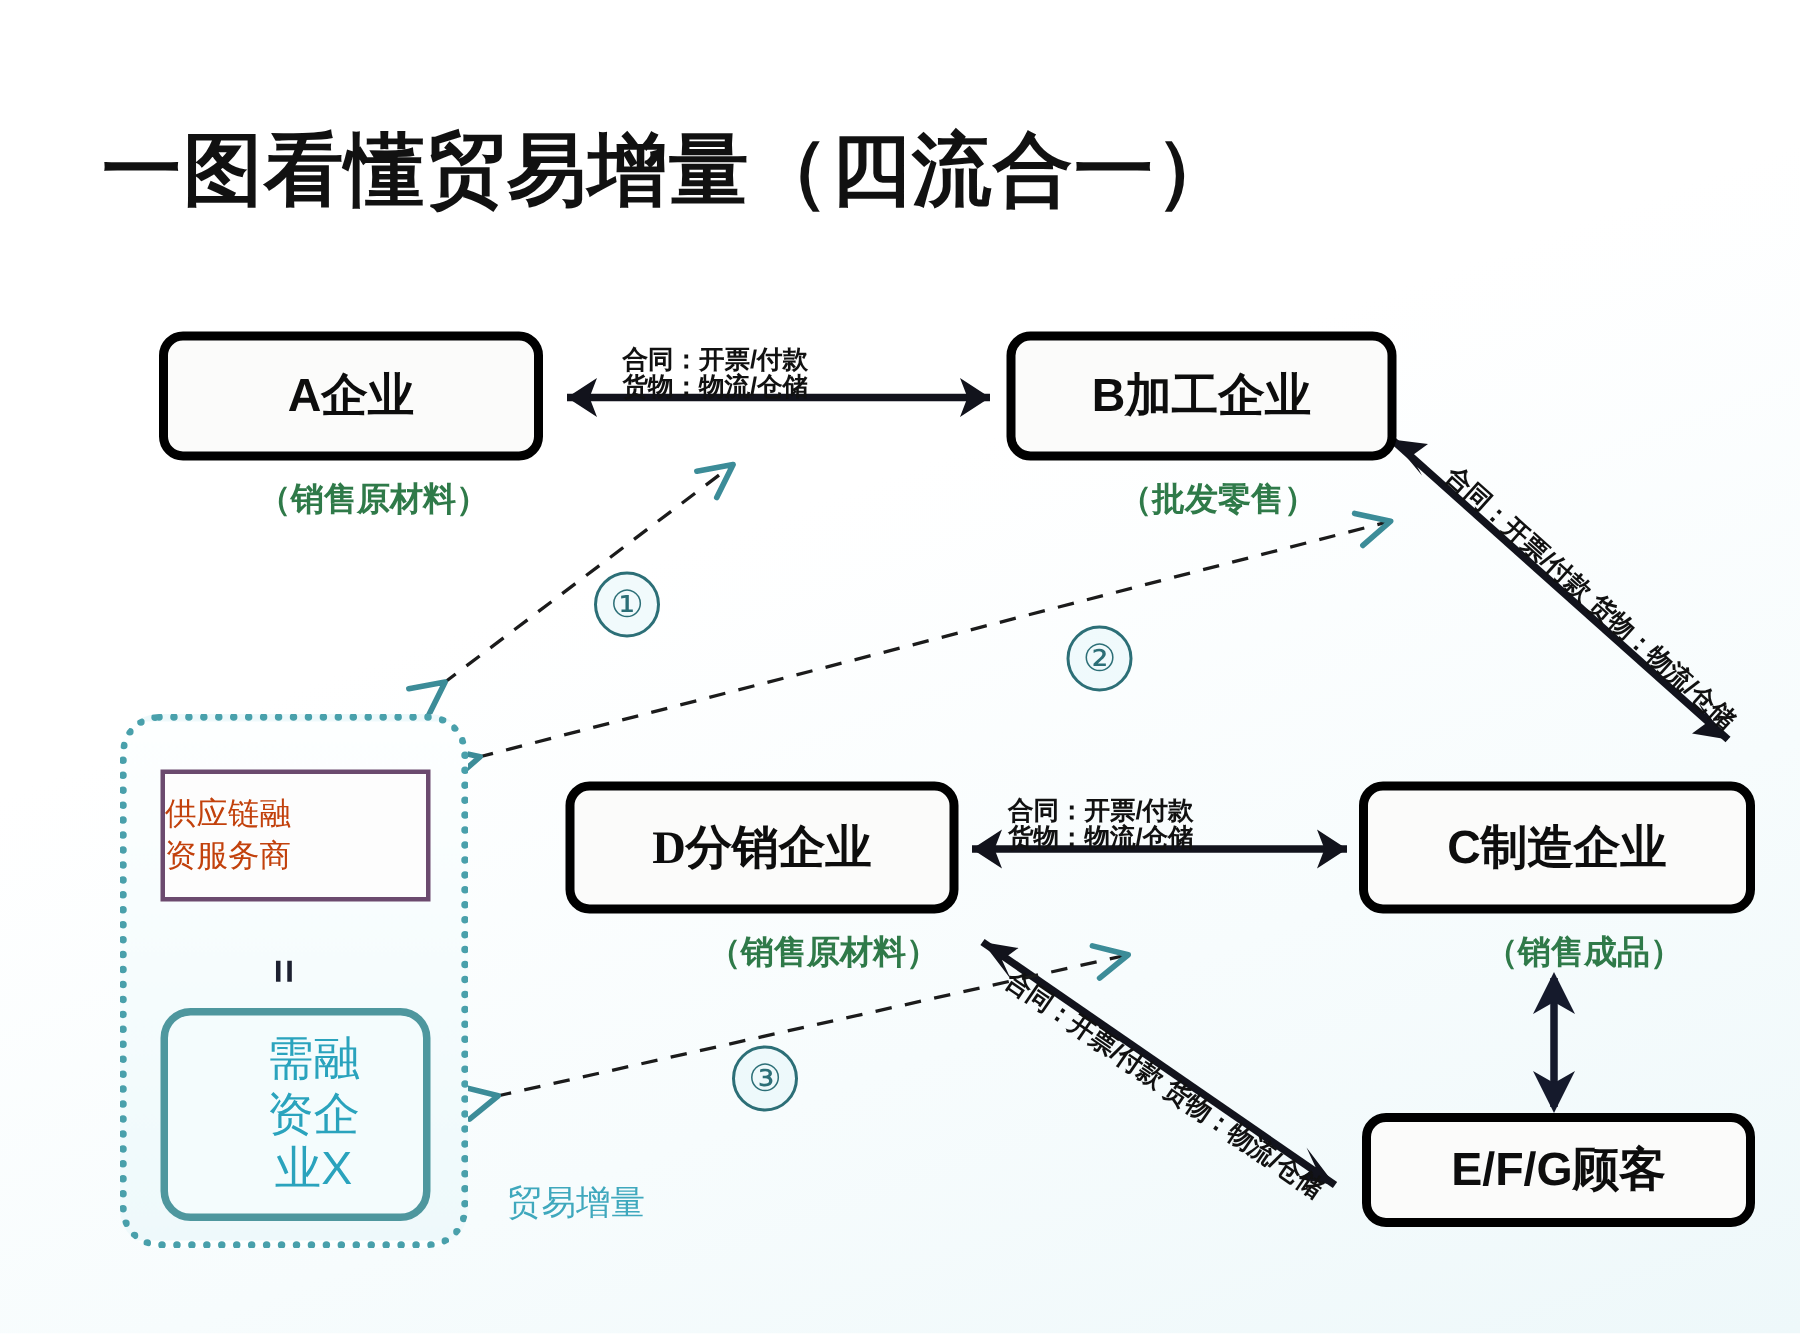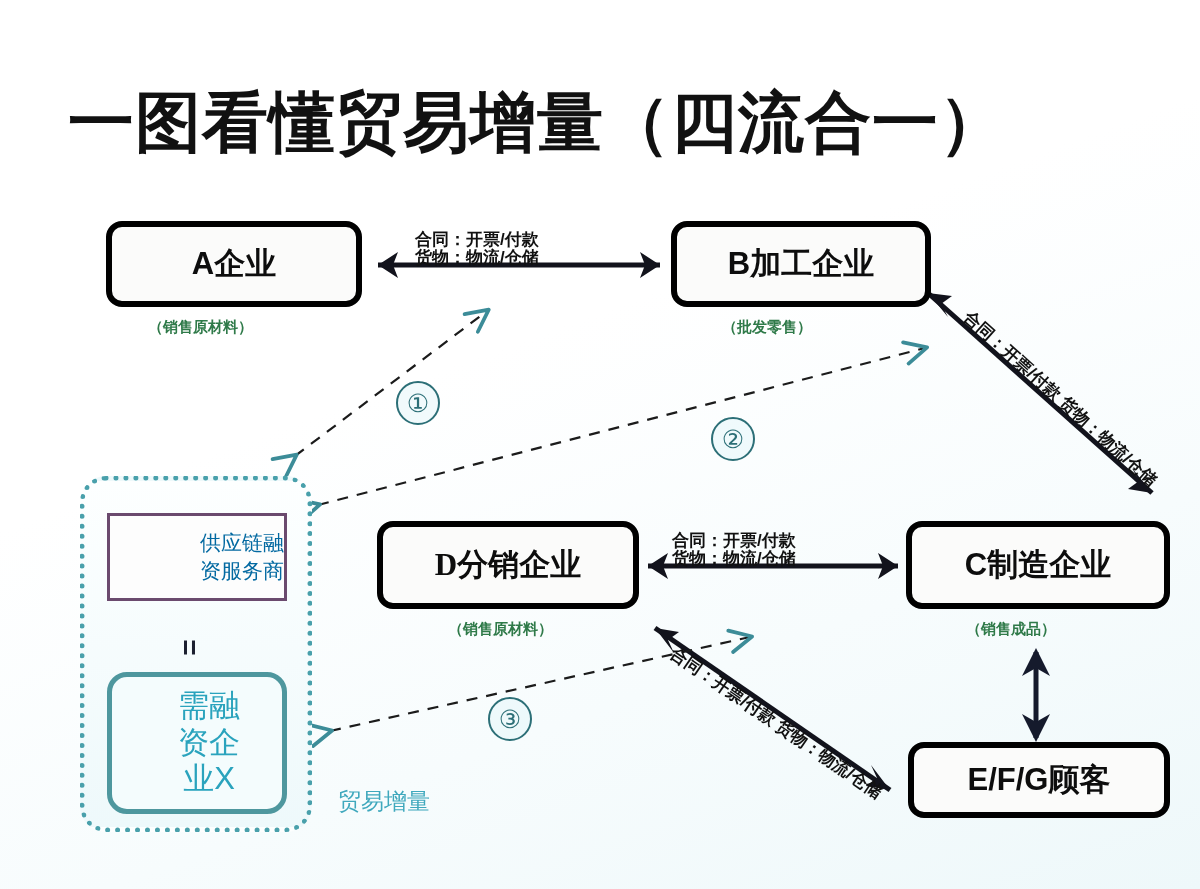--- a/index.html
+++ b/index.html
@@ -23,21 +23,21 @@
     width: 1200px;
     height: 889px;
     pointer-events: none;
   }
 
   
   .title {
     position: absolute;
     left: 68px;
     top: 78px;
-    font-size: 66px;
+    font-size: 53px;
     font-weight: bold;
     color: #111111;
     letter-spacing: 1px;
     white-space: nowrap;
   }
 
   
   .node {
     position: absolute;
     box-sizing: border-box;
@@ -49,24 +49,25 @@
     justify-content: center;
     font-size: 31px;
     font-weight: bold;
     color: #0d0d0d;
     white-space: nowrap;
     text-align: center;
   }
 
   .caption {
     position: absolute;
-    font-size: 15px;
+    font-size: 22px;
     font-weight: bold;
     color: #2f7a49;
     white-space: nowrap;
+    margin-left: 24px;
   }
 
   
   .flow-label {
     position: absolute;
     font-size: 17px;
     font-weight: bold;
     color: #111111;
     white-space: nowrap;
     line-height: 1.05;
@@ -116,24 +117,24 @@
     position: absolute;
     left: 107px;
     top: 513px;
     width: 180px;
     height: 88px;
     box-sizing: border-box;
     border: 3px solid #6b4a6e;
     background: #fdfdfd;
     display: flex;
     flex-direction: column;
-    align-items: flex-end;
+    align-items: flex-start;
     justify-content: center;
     font-size: 21px;
-    color: #0369a1;
+    color: #c2410c;
     line-height: 1.35;
   }
   .equals {
     position: absolute;
     left: 180px;
     top: 632px;
     font-size: 28px;
     font-weight: bold;
     color: #1c2030;
     letter-spacing: 1px;

